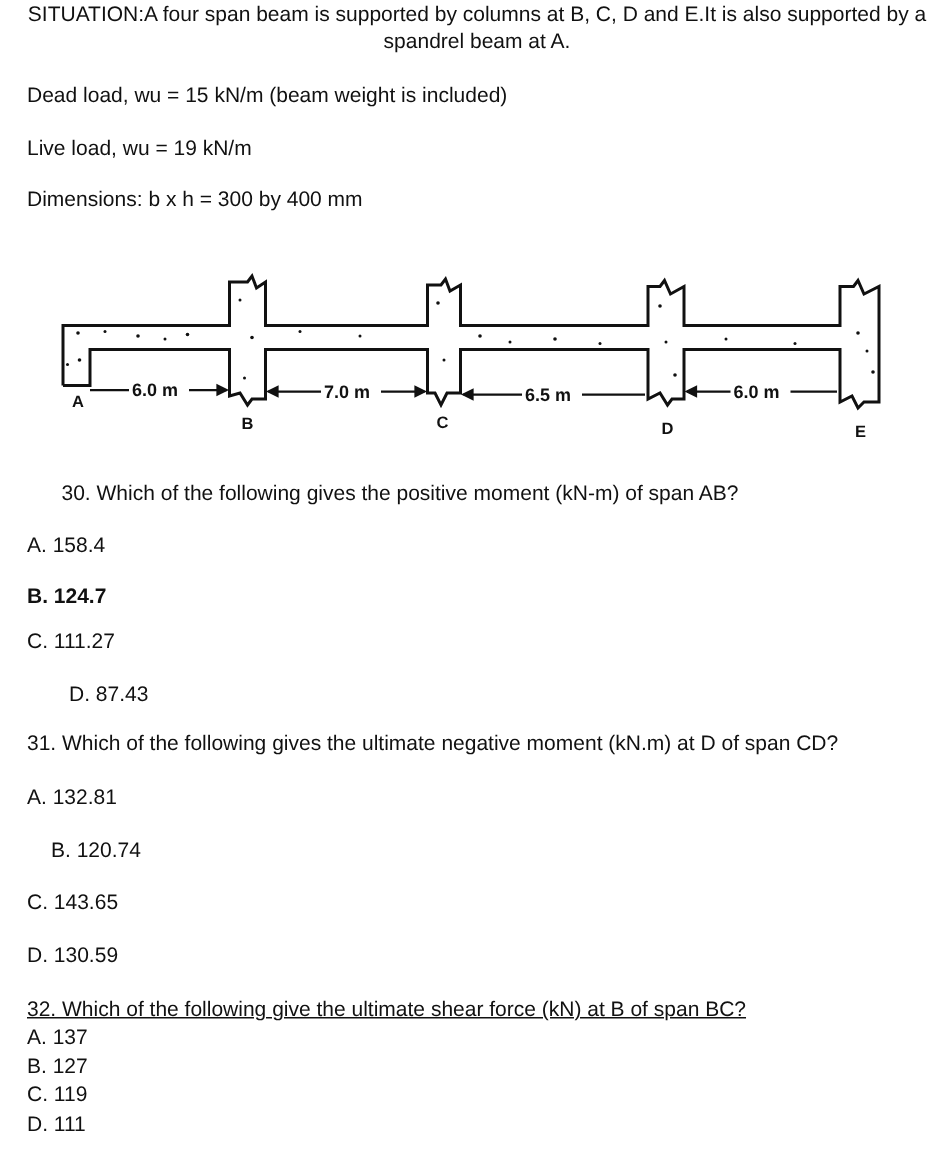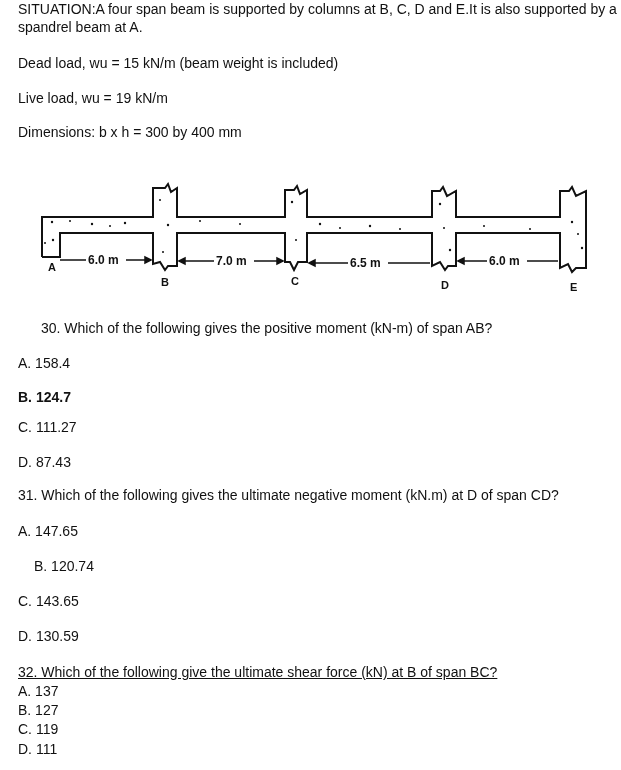--- a/index.html
+++ b/index.html
@@ -1,21 +1,21 @@
 <!DOCTYPE html>
 <html><head>
   <meta charset="utf-8">
   <style>
     html, body { margin: 0; padding: 0; background: #ffffff; }
     body {
       width: 621px; height: 770px; position: relative; overflow: hidden;
       font-family: "Liberation Sans", sans-serif; font-size: 14px; color: #111111;
     }
     .line { position: absolute; left: 18px; white-space: nowrap; line-height: 16px; }
-    .para { position: absolute; left: 18px; width: 600px; line-height: 18px; }
+    .para { position: absolute; left: 18px; width: 600px; line-height: 18px; text-align: center; }
     #diagram { position: absolute; left: 0; top: 180px; }
   </style>
 </head>
 <body>
 
 <div>
   <div class="para" style="top:0px;">SITUATION:A four span beam is supported by columns at B, C, D and E.It is also supported by a spandrel beam at A.</div>
   <div class="line" style="top:55px;">Dead load, wu = 15 kN/m (beam weight is included)</div>
   <div class="line" style="top:90px;">Live load, wu = 19 kN/m</div>
   <div class="line" style="top:124px;">Dimensions: b x h = 300 by 400 mm</div>
@@ -86,26 +86,26 @@
     <text x="441" y="289">D</text>
     <text x="570" y="291">E</text>
   </g>
 </svg>
 
 <div>
   <div class="line" style="top:320px;margin-left:23px;">30. Which of the following gives the positive moment (kN-m) of span AB?</div>
   <div class="line" style="top:355px;">A. 158.4</div>
   <div class="line" style="top:389px;font-weight:bold;">B. 124.7</div>
   <div class="line" style="top:419px;">C. 111.27</div>
-  <div class="line" style="top:454px;">D. 87.43</div>
+  <div class="line" style="top:454px;margin-left:28px;">D. 87.43</div>
 </div>
 
 <div>
   <div class="line" style="top:487px;">31. Which of the following gives the ultimate negative moment (kN.m) at D of span CD?</div>
-  <div class="line" style="top:523px;">A. 147.65</div>
+  <div class="line" style="top:523px;">A. 132.81</div>
   <div class="line" style="top:558px;margin-left:16px;">B. 120.74</div>
   <div class="line" style="top:593px;">C. 143.65</div>
   <div class="line" style="top:628px;">D. 130.59</div>
 </div>
 
 <div>
   <div class="line" style="top:664px;text-decoration:underline;">32. Which of the following give the ultimate shear force (kN) at B of span BC?</div>
   <div class="line" style="top:683px;">A. 137</div>
   <div class="line" style="top:702px;">B. 127</div>
   <div class="line" style="top:721px;">C. 119</div>

